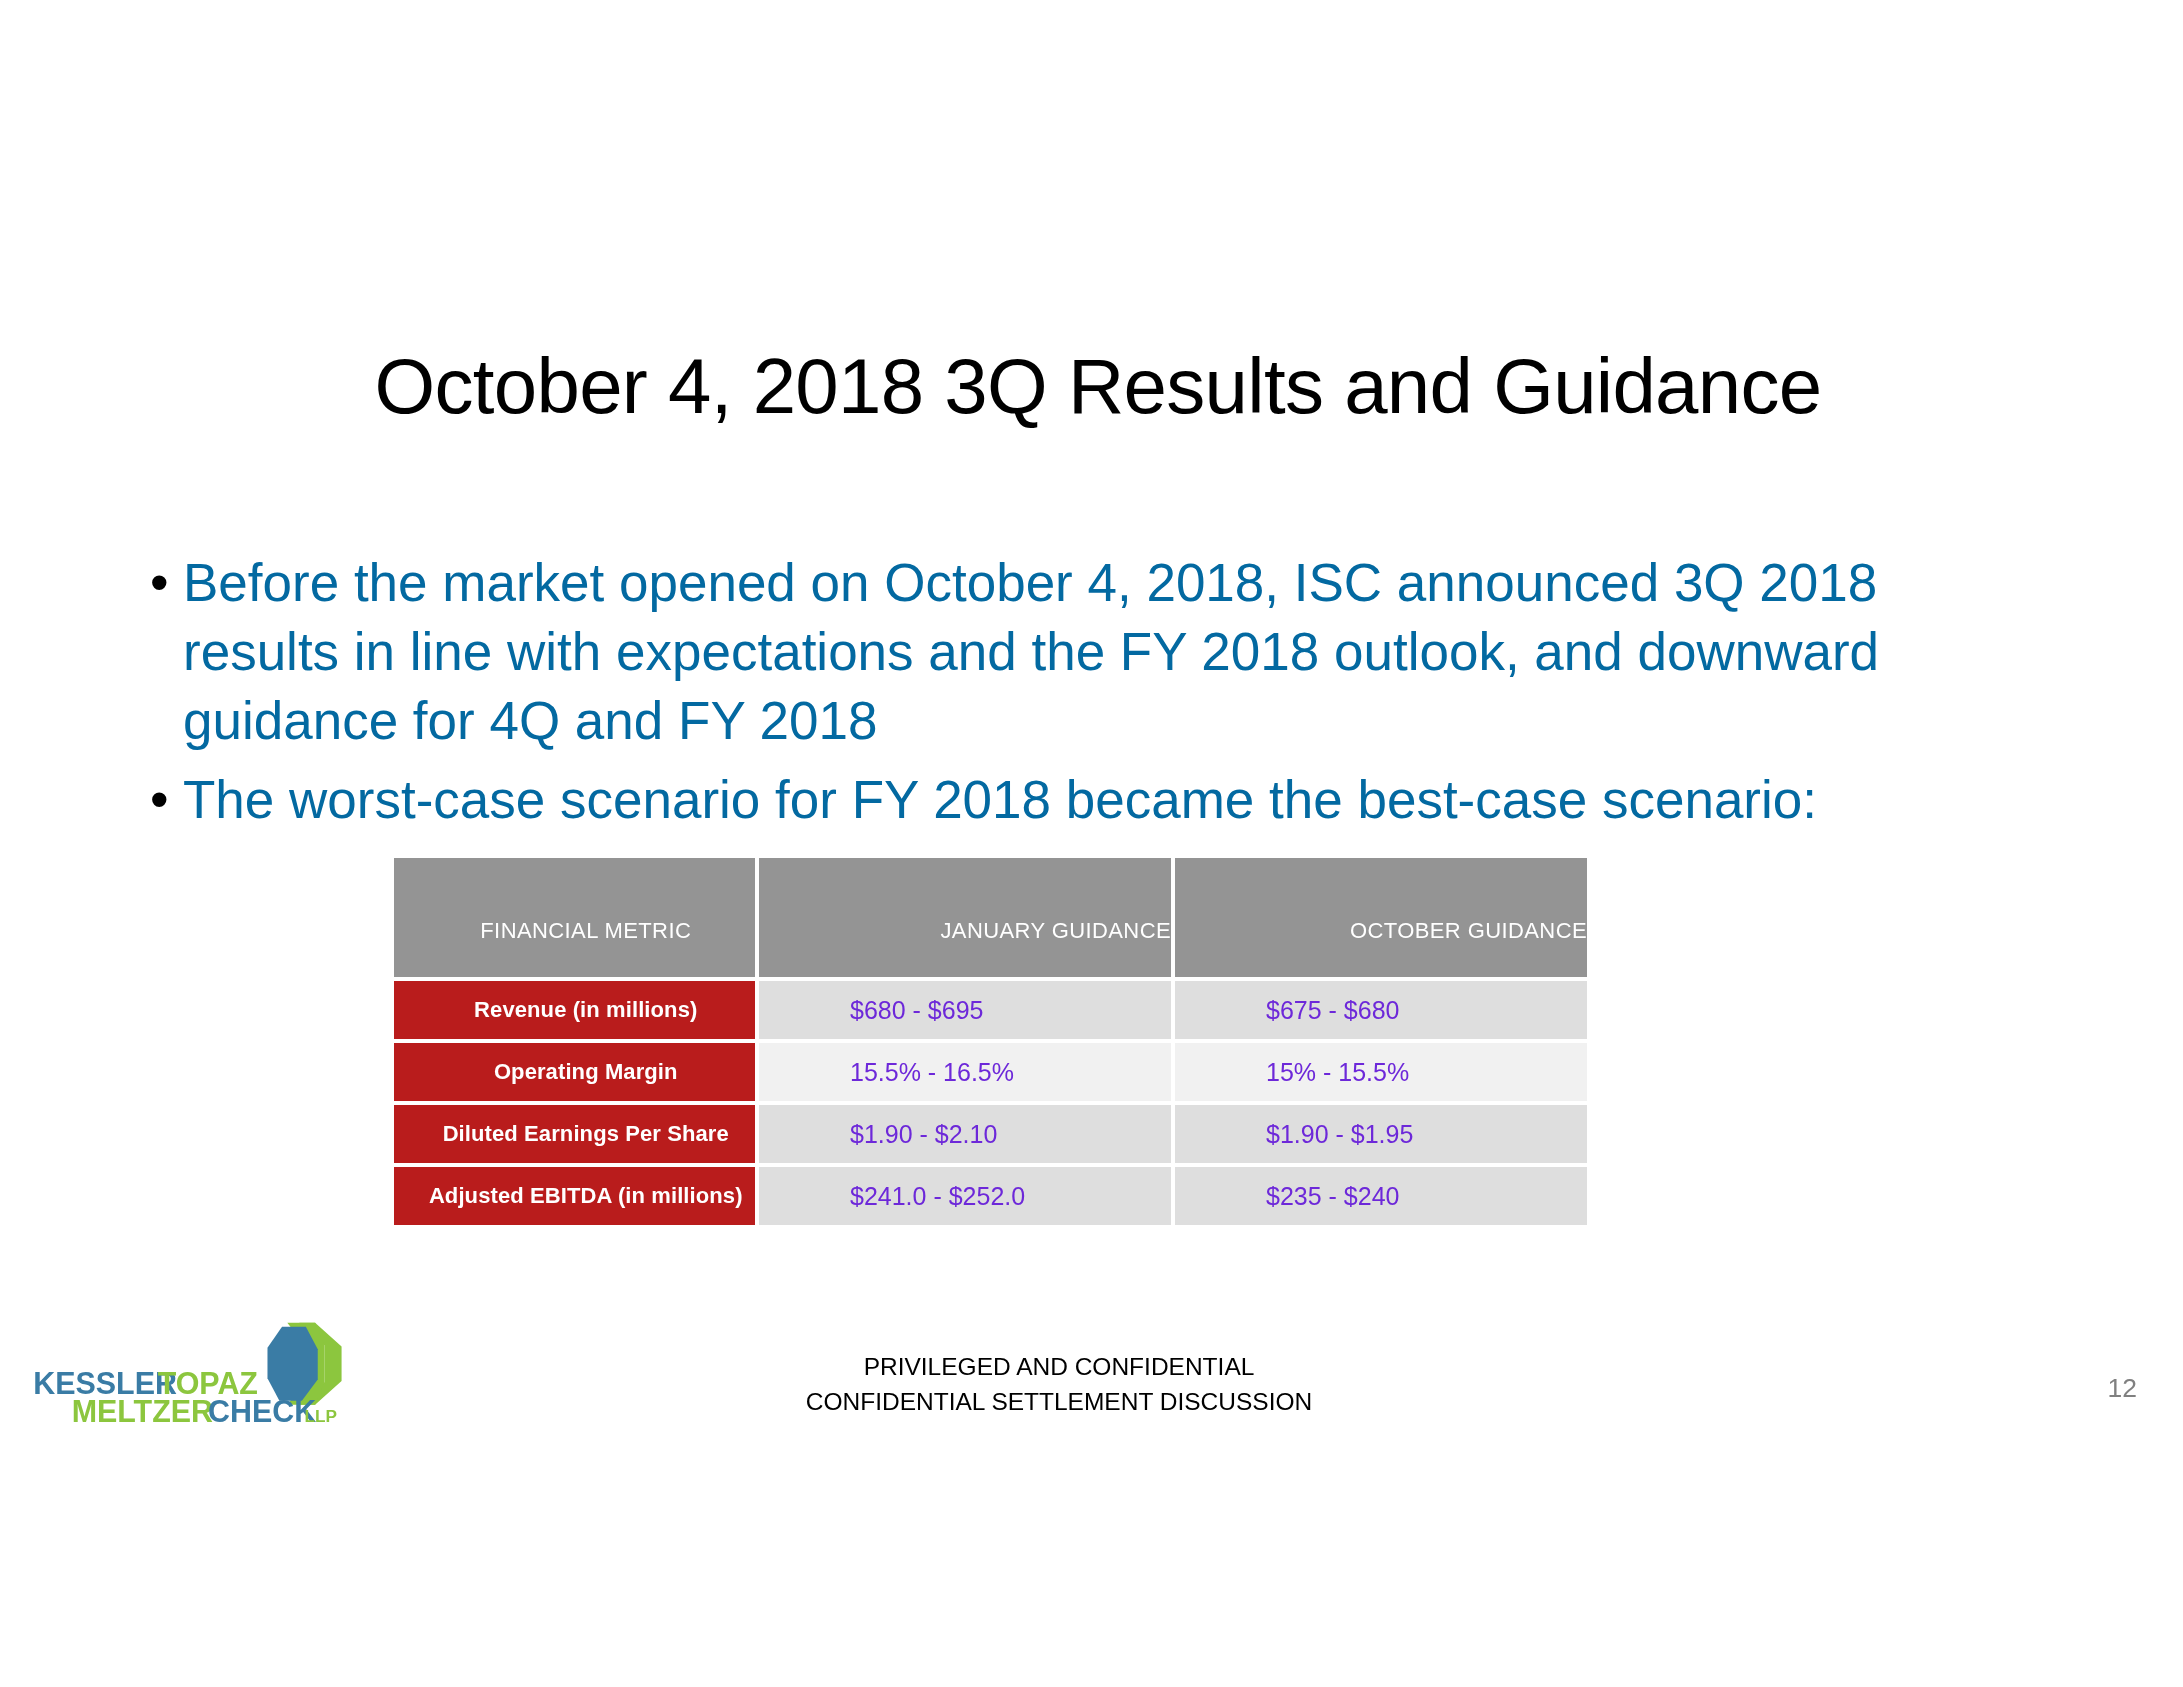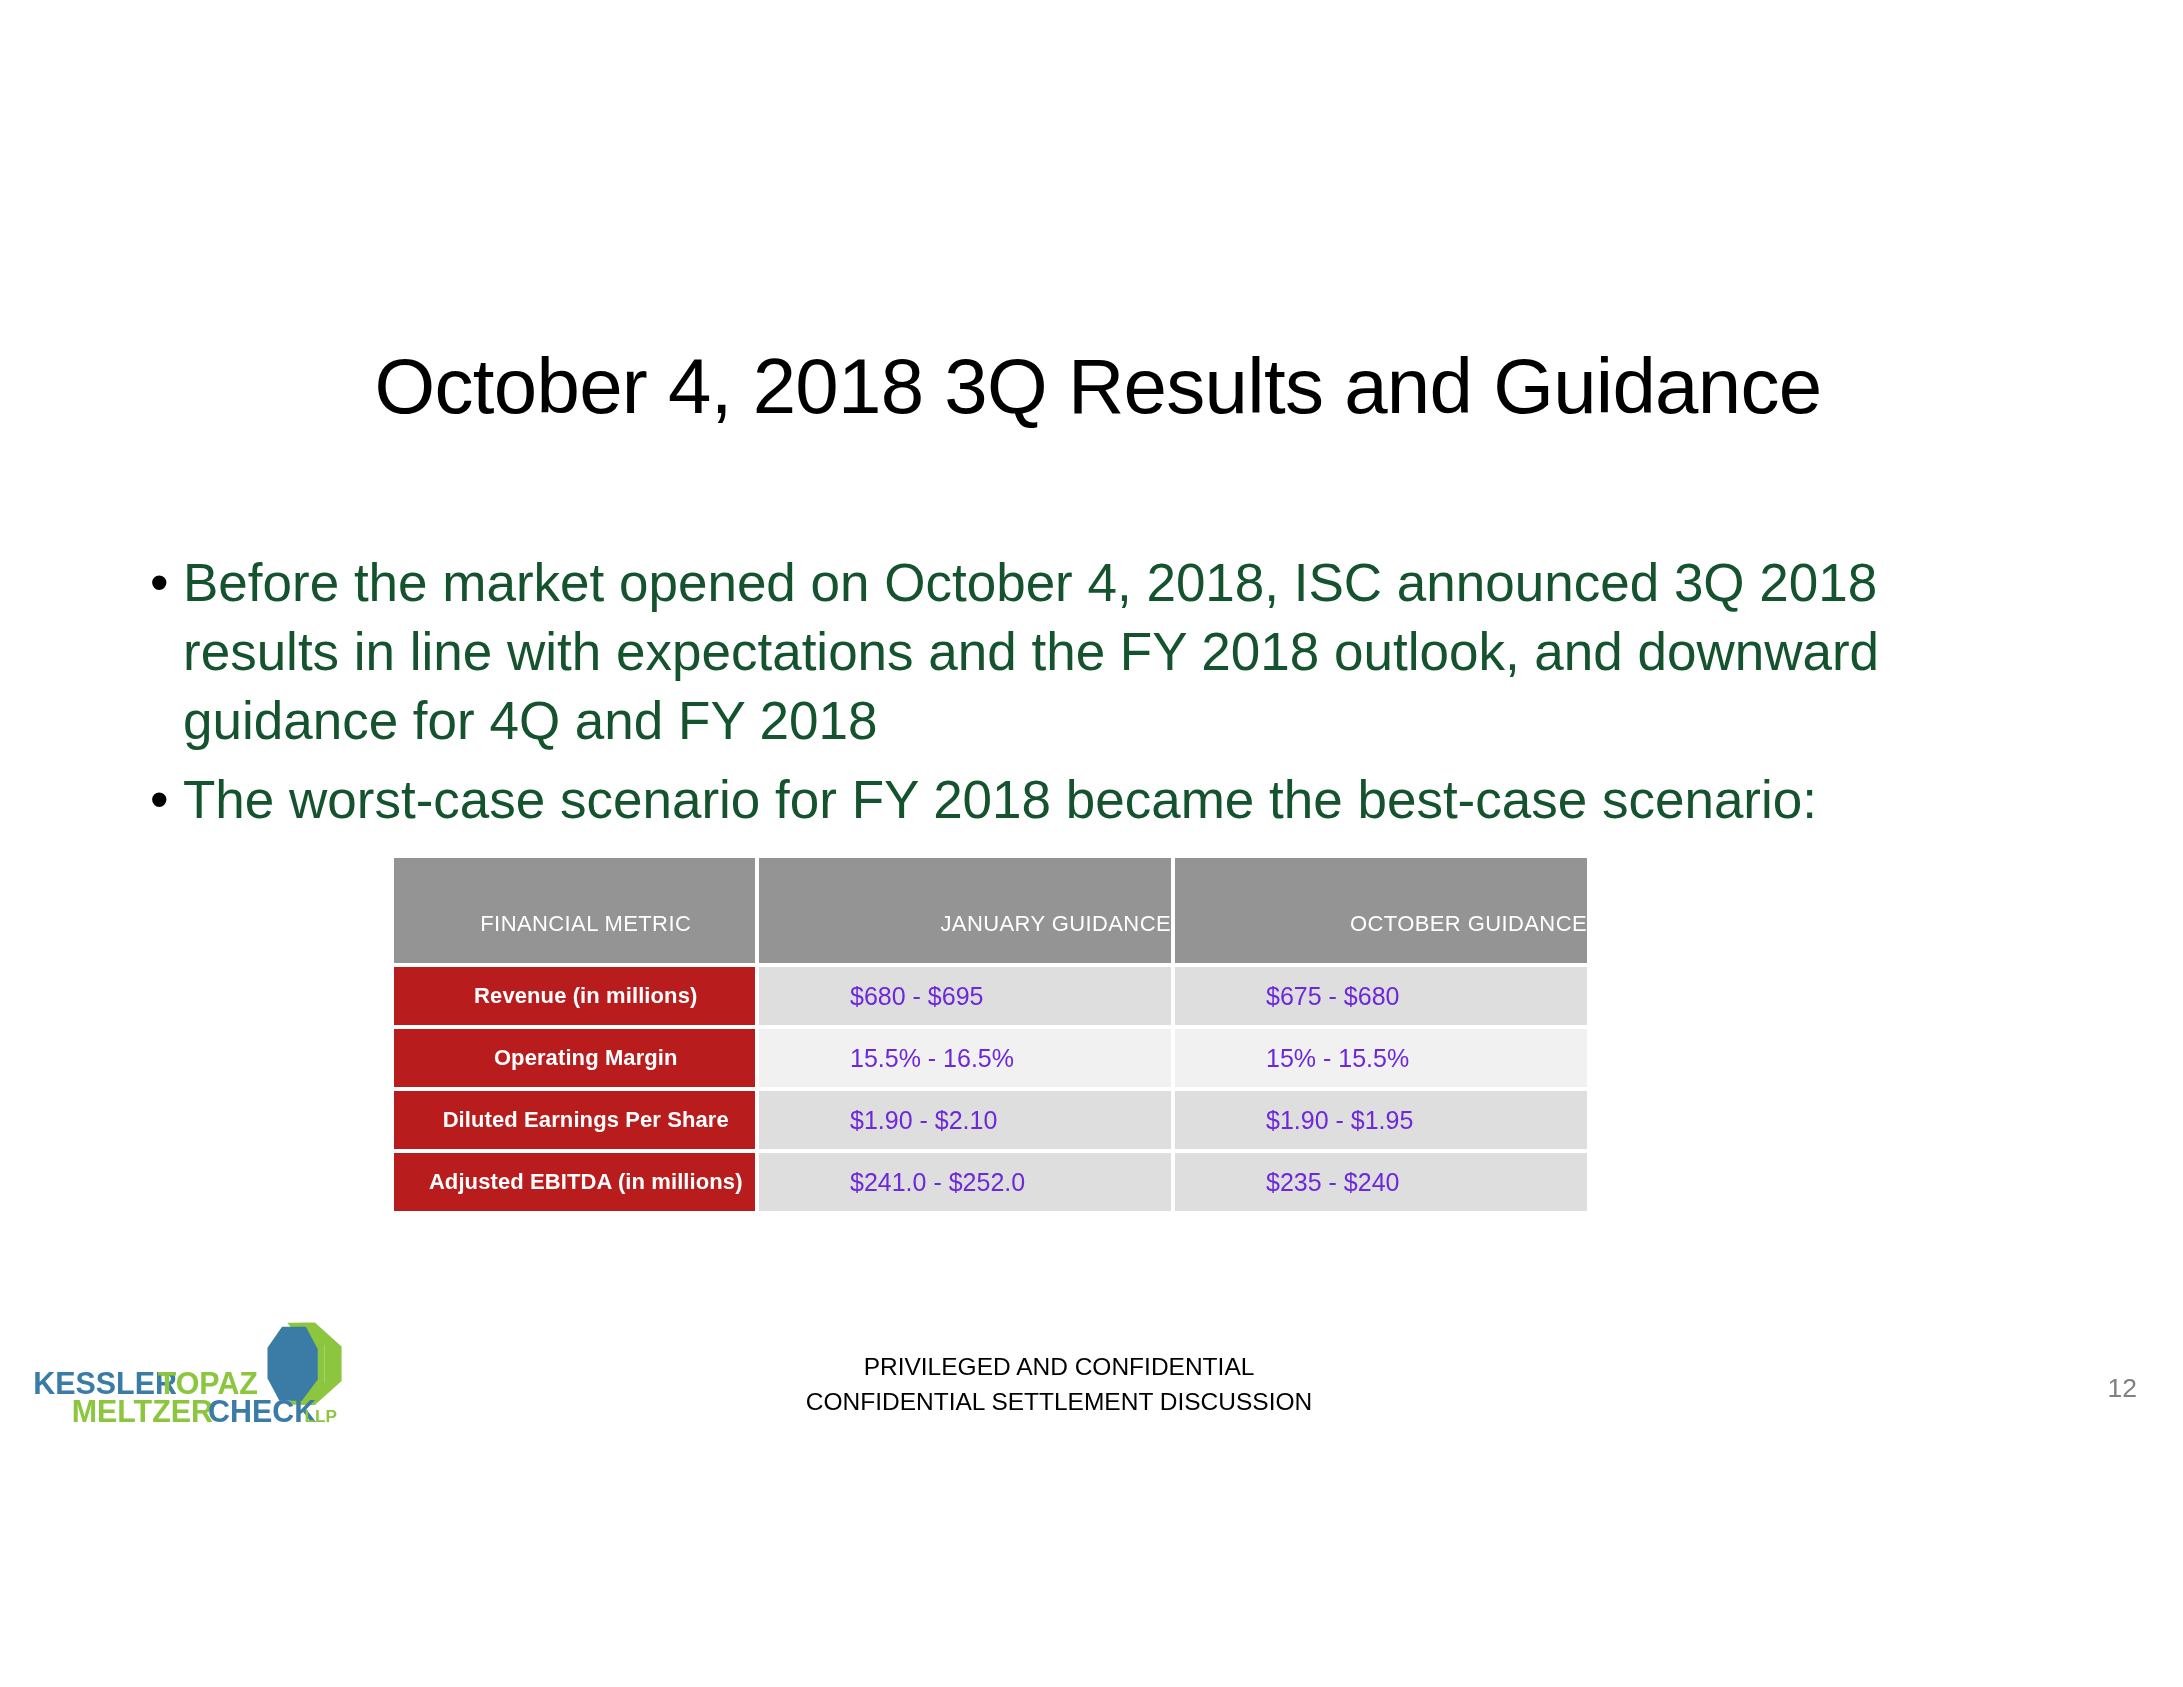--- a/index.html
+++ b/index.html
@@ -52,21 +52,21 @@
     line-height: 1.30;
     color: #000000;
     text-align: left;
     padding-left: 8px;
     box-sizing: border-box;
   }
   .bullet-text {
     flex: 1 1 auto;
     font-size: 53px;
     line-height: 1.30;
-    color: #14532d;
+    color: #0369a1;
     font-weight: 400;
   }
   .bullet-text.tight {
     max-width: 1773px;
   }
 
   
   .guidance-table {
     position: absolute;
     left: 394px;
@@ -83,21 +83,21 @@
 
   .guidance-table th,
   .guidance-table td {
     padding: 0;
     vertical-align: middle;
     border: 0;
   }
 
   .hdr-cell {
     background: #949494;
-    height: 105px;
+    height: 119px;
     vertical-align: top;
     margin-top: 43px;
   }
   .hdr-text {
     color: #ffffff;
     font-size: 22px;
     font-weight: 400;
     letter-spacing: 0.4px;
     padding-top: 26.5px;
     padding-left: 22.5px;

